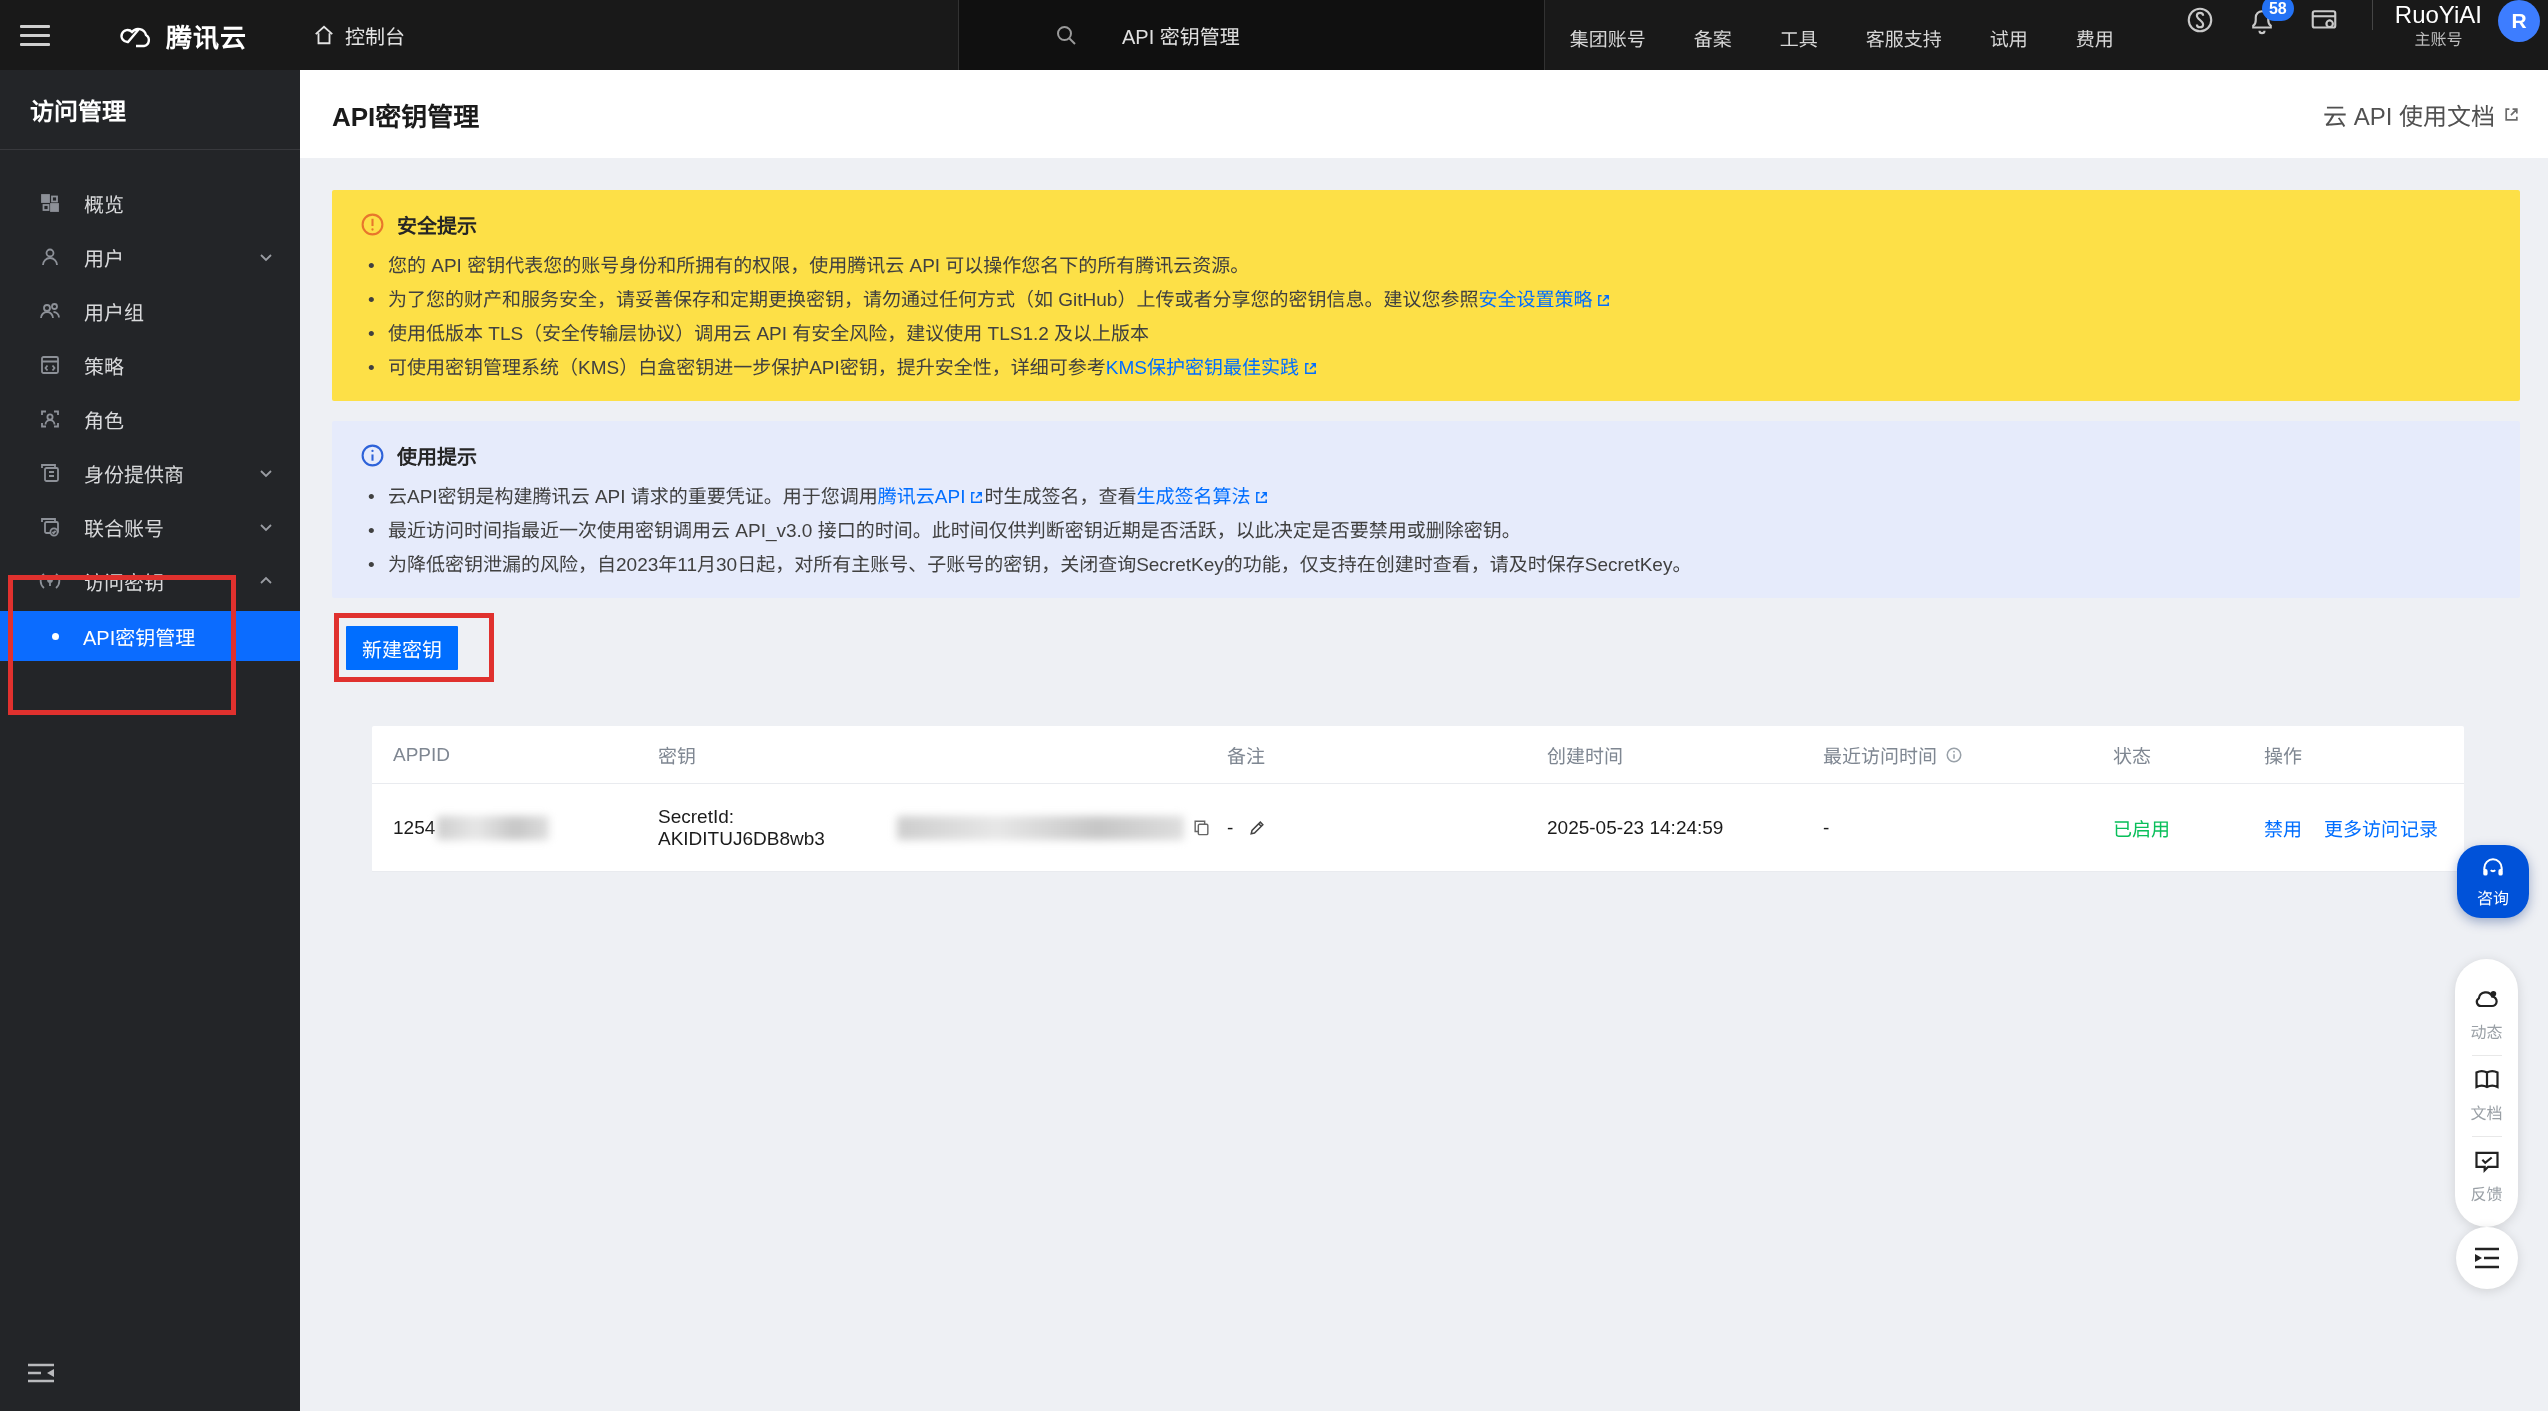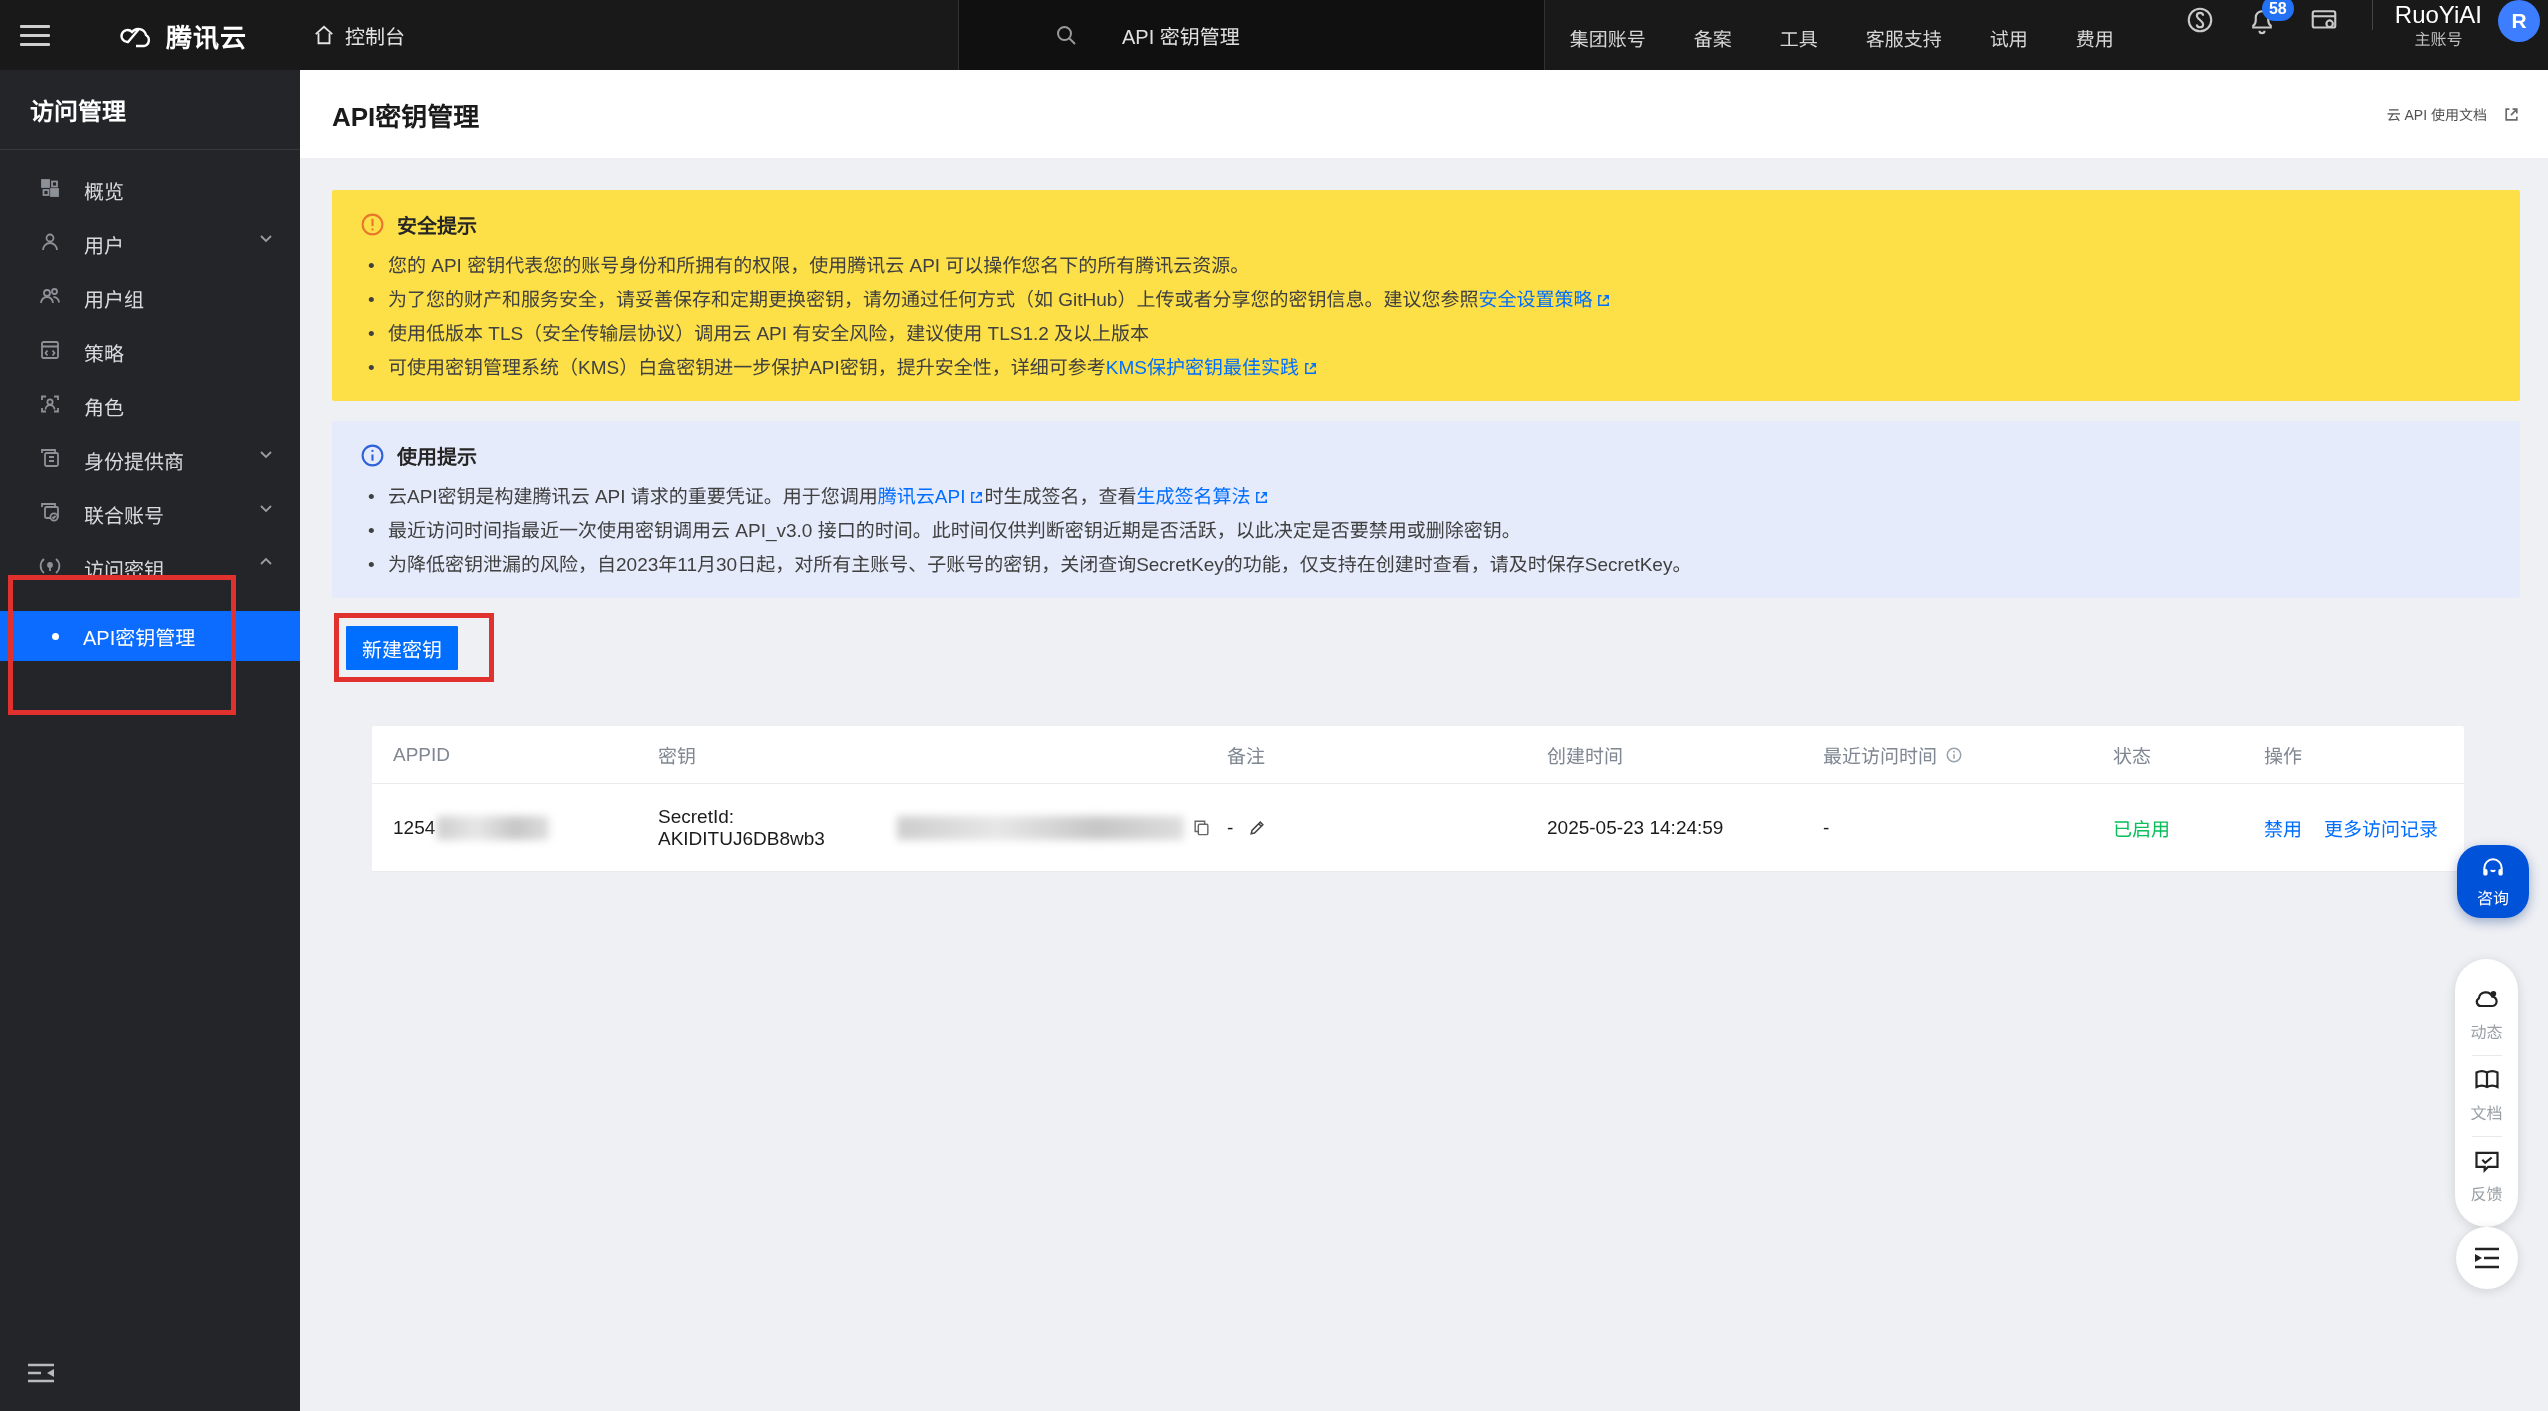--- a/index.html
+++ b/index.html
@@ -31,40 +31,40 @@
   .userblock .u1 { color:#fff; font-size:24px; }
   .userblock .u2 { color:#bdbdbd; font-size:16px; }
   .avatar { width:42px; height:42px; border-radius:50%; background:#3d7dff; color:#fff;
     font-size:21px; font-weight:bold; display:flex; align-items:center; justify-content:center; cursor:pointer; }
 
   
   .sidebar { position:absolute; left:0; top:70px; width:300px; height:1341px; background:#232528; z-index:20; }
   .side-title { height:80px; display:flex; align-items:center; padding-left:30px;
     color:#fff; font-size:24px; font-weight:bold; border-bottom:1px solid #38393d; }
   .side-nav { padding-top:26px; }
-  .side-item { height:54px; display:flex; align-items:flex-start; padding:0 26px 0 38px;
+  .side-item { height:54px; display:flex; align-items:center; padding:0 26px 0 38px;
     color:#d9dadc; font-size:20px; cursor:pointer; }
   .side-item .ic { width:24px; height:24px; margin-right:22px; color:#8d9198; flex:0 0 auto; display:flex; }
   .side-item .lbl { flex:1; }
   .chev { width:16px; height:16px; color:#9a9da3; }
   .chev.up { transform:rotate(180deg); }
   .side-sub-wrap { position:relative; }
   .side-sub { height:50px; margin-top:3px; background:#0b6cff; display:flex; align-items:center;
     color:#fff; font-size:20px; cursor:pointer; padding-left:52px; }
   .side-sub .dot { width:7px; height:7px; background:#fff; border-radius:50%; margin-right:24px; }
   .anno { position:absolute; border:5px solid #e0312e; background:transparent; pointer-events:none; z-index:60; }
   .anno-sidebar { left:8px; right:64px; top:-36px; height:140px; }
   .collapse-btn { position:absolute; left:24px; bottom:22px; width:36px; height:30px; cursor:pointer; color:#b9babd; }
 
   
   .main { position:absolute; left:300px; top:70px; width:2248px; height:1341px; background:#eef0f4; }
   .page-header { height:88px; background:#fff; display:flex; align-items:center;
     justify-content:space-between; padding:0 28px 0 32px; }
   .page-title { font-size:26px; font-weight:bold; color:#1a1a1a; }
-  .doc-link { display:flex; align-items:center; gap:12px; color:#515151; font-size:14px; cursor:pointer; }
+  .doc-link { display:flex; align-items:center; gap:4px; color:#515151; font-size:24px; cursor:pointer; }
   .content { padding:32px 28px 0 32px; }
 
   .tip { border-radius:2px; padding:20px 28px 16px; margin-bottom:20px; }
   .tip.security { background:#fde047; }
   .tip.usage { background:#e6ebfb; }
   .tip-head { display:flex; align-items:center; gap:12px; font-size:20px; font-weight:bold; color:#262626; }
   .tip ul { list-style:none; margin:10px 0 0 6px; }
   .tip li { position:relative; padding-left:22px; font-size:19px; color:#404040; line-height:34px; }
   .tip li::before { content:"•"; position:absolute; left:2px; color:#404040; }
   .tlink { color:#006eff; cursor:pointer; }

